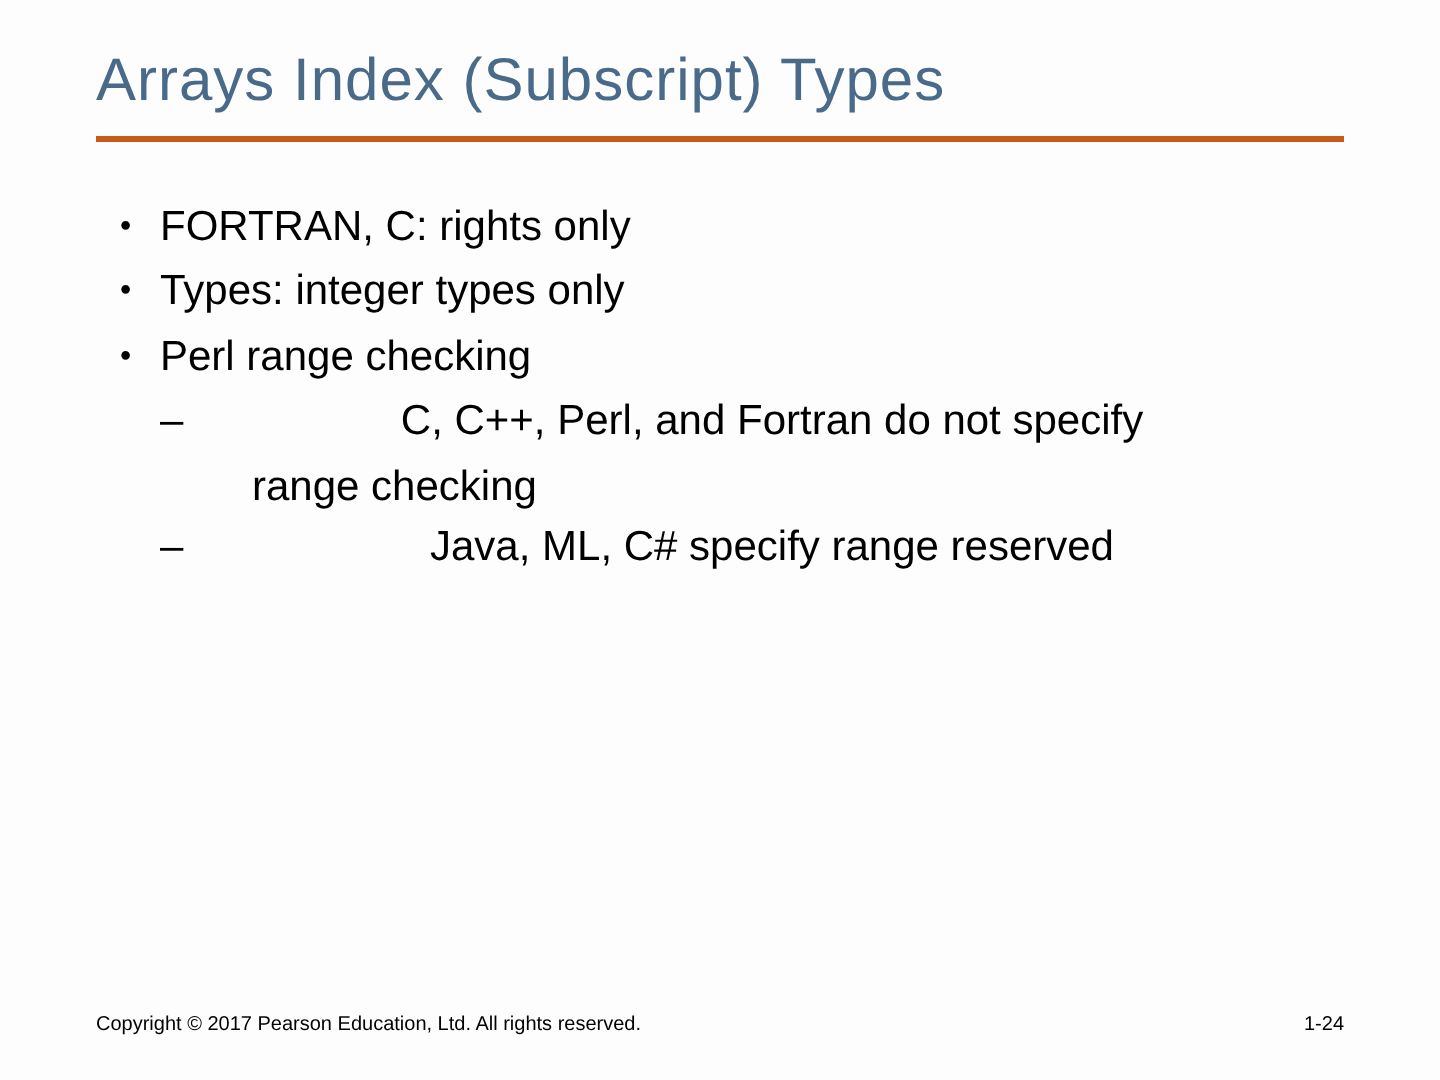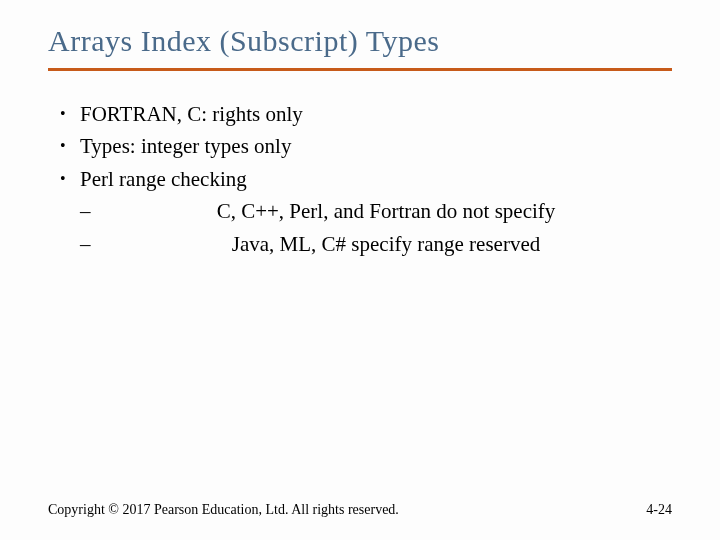--- a/index.html
+++ b/index.html
@@ -1,15 +1,15 @@
 <!DOCTYPE html>
 <html><head>
   <meta charset="utf-8">
   <style>
-    * { margin: 0; padding: 0; box-sizing: border-box; font-family: Liberation Serif, serif; }
+    * { margin: 0; padding: 0; box-sizing: border-box; }
     body {
       width: 720px;
       height: 540px;
       background: #fdfdfd;
       font-family: "Lucida Sans", "Lucida Grande", "Trebuchet MS", sans-serif;
       position: relative;
       overflow: hidden;
     }
     .slide {
       width: 100%;
@@ -64,21 +64,21 @@
     .sub-text { flex: 1; text-align: center; }
     .continuation { padding-left: 70px; }
     .footer {
       position: absolute;
       bottom: 22px;
       left: 48px;
       right: 48px;
       display: flex;
       justify-content: space-between;
       font-family: Arial, sans-serif;
-      font-size: 14px;
+      font-size: 10px;
       color: #000;
     }
   </style>
 </head>
 <body>
 
 <div class="slide">
   <h1 class="title">Arrays Index (Subscript) Types</h1>
   <div class="divider"></div>
 
@@ -92,23 +92,24 @@
       <div class="bullet-text">Types: integer types only</div>
     </div>
     <div class="bullet-row">
       <div class="bullet-dot">•</div>
       <div class="bullet-text">Perl range checking</div>
     </div>
     <div class="sub-row">
       <div class="sub-dash">–</div>
       <div class="sub-text">C, C++, Perl, and Fortran do not specify</div>
     </div>
+    <div class="continuation">range checking</div>
     <div class="sub-row">
       <div class="sub-dash">–</div>
       <div class="sub-text">Java, ML, C# specify range reserved</div>
     </div>
   </div>
 
   <div class="footer">
     <span>Copyright © 2017 Pearson Education, Ltd. All rights reserved.</span>
-    <span>4-24</span>
+    <span>1-24</span>
   </div>
 </div>
 
 </body></html>

